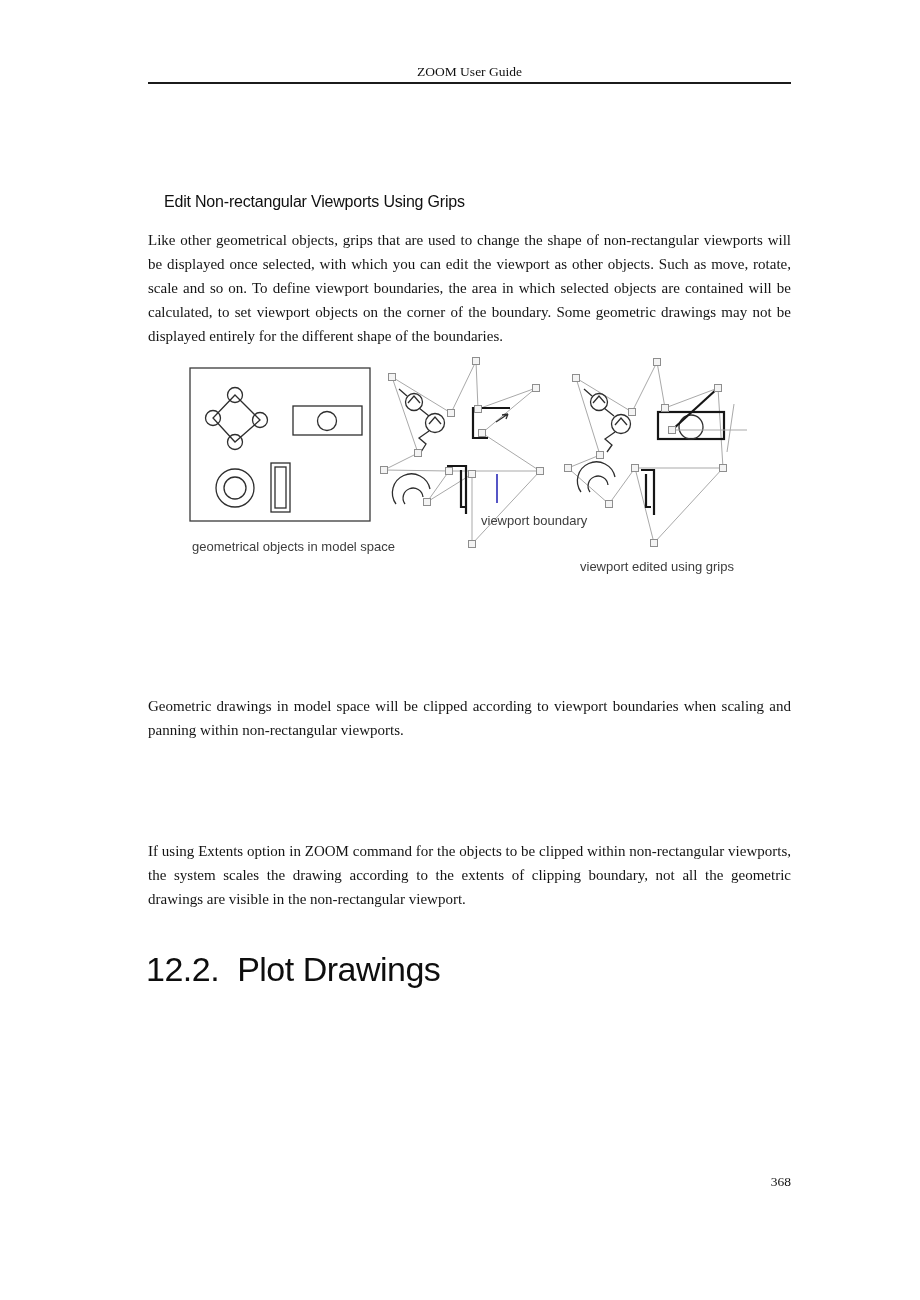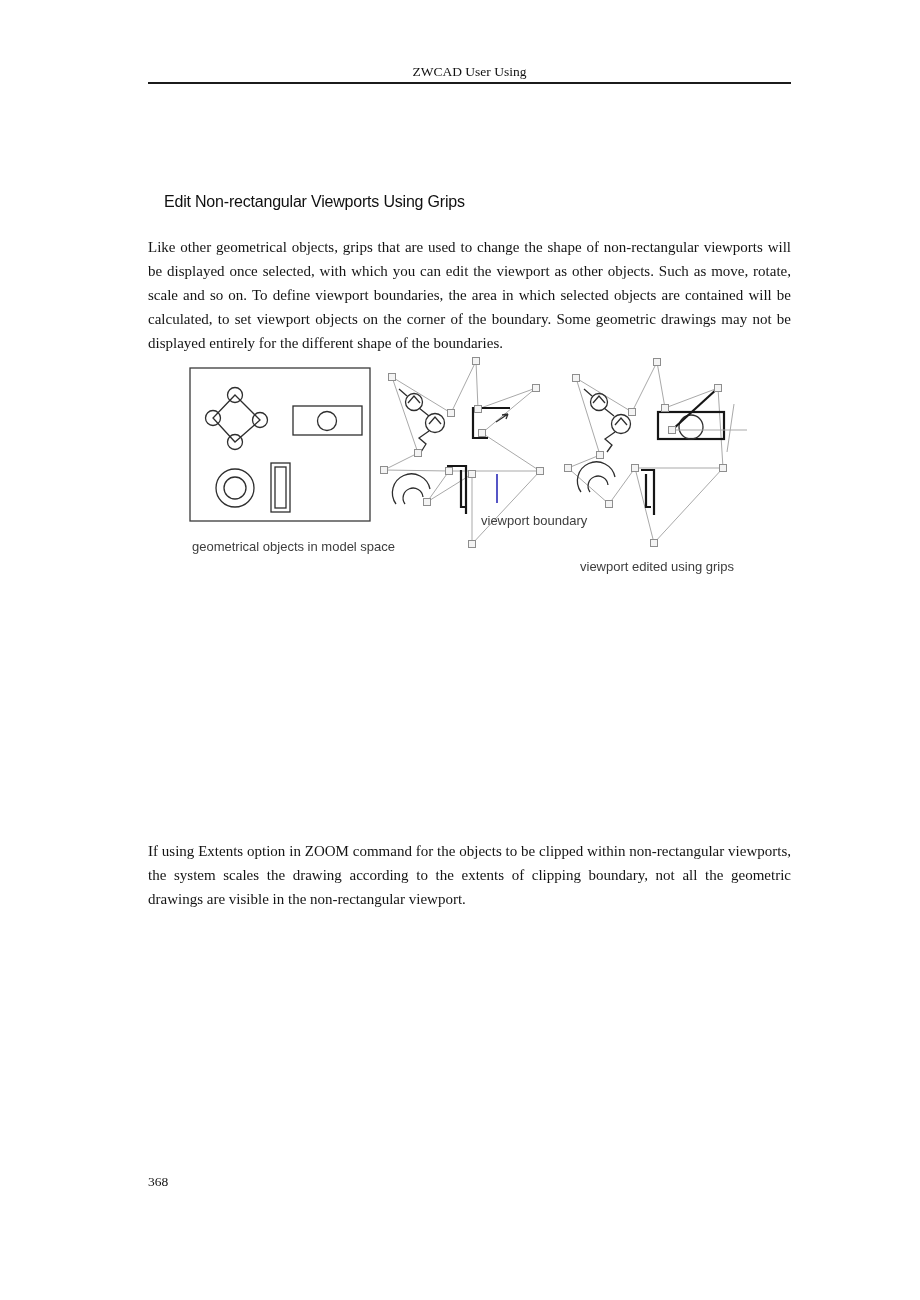--- a/index.html
+++ b/index.html
@@ -19,52 +19,52 @@
     position:absolute; left:148px; margin:16px;
     font-family:"Liberation Sans", sans-serif; font-weight:normal;
     font-size:16px; letter-spacing:-0.2px; color:#101010;
   }
   #h-edit { top:177px; }
   #h-scaling { top:644px; }
   .body-text {
     position:absolute; left:148px; width:643px; margin:0;
     font-size:15px; line-height:24px; text-align:justify; color:#141414;
   }
-  #p1 { top:228px;margin-top:7px; }
+  #p1 { top:228px; }
   #p2 { top:694px; }
   #p3 { top:766px; }
   #p4 { top:839px; }
   #p5 { top:1024px; }
   .h-chapter {
     position:absolute; left:146px; top:950px; margin:0;
     font-family:"Liberation Sans", sans-serif; font-weight:normal;
     font-size:34px; letter-spacing:-0.5px; color:#0e0e0e;
   }
   .h-chapter .sec-num { margin-right:18px; }
   .footer {
     position:absolute; top:1174px; left:148px; width:643px;
-    text-align:left; font-size:13.5px; color:#111;
+    text-align:right; font-size:13.5px; color:#111;
   }
   svg.figure { position:absolute; left:185px; top:352px; }
   .fig-thin  { stroke:#a9a9a9; stroke-width:1;   fill:none; }
   .fig-obj   { stroke:#2e2e2e; stroke-width:1.3; fill:none; }
   .fig-thick { stroke:#161616; stroke-width:2.2; fill:none; }
   .fig-box   { stroke:#3a3a3a; stroke-width:1.3; fill:none; }
   .fig-grip  { fill:#f4f4f4; stroke:#8e8e8e; stroke-width:1; }
   .fig-blue  { stroke:#2b2bb8; stroke-width:1.6; fill:none; }
   .fig-caption {
     font-family:"Liberation Sans", sans-serif; font-size:13px; fill:#3d3d3d;
   }
 </style>
 </head>
 <body>
 
 <div class="page">
 
-  <div class="header-title">ZWCAD User Using</div>
+  <div class="header-title">ZOOM User Guide</div>
   <div class="header-rule"></div>
 
   <h2 class="h-sub" id="h-edit">Edit Non-rectangular Viewports Using Grips</h2>
   <p class="body-text" id="p1">Like other geometrical objects, grips that are used to change the shape of non-rectangular viewports will be displayed once selected, with which you can edit the viewport as other objects. Such as move, rotate, scale and so on. To define viewport boundaries, the area in which selected objects are contained will be calculated, to set viewport objects on the corner of the boundary. Some geometric drawings may not be displayed entirely for the different shape of the boundaries.</p>
 
   <svg class="figure" width="575" height="228" viewBox="0 -6 575 228" xmlns="http://www.w3.org/2000/svg">
 
     <g>
       <rect class="fig-box" x="5" y="10" width="180" height="153"></rect>
 
@@ -147,18 +147,22 @@
         <rect class="fig-grip" x="529.5" y="26.5" width="7" height="7"></rect>
         <rect class="fig-grip" x="483.5" y="68.5" width="7" height="7"></rect>
       </g>
     </g>
 
     <text class="fig-caption" x="7" y="193">geometrical objects in model space</text>
     <text class="fig-caption" x="296" y="167">viewport boundary</text>
     <text class="fig-caption" x="395" y="213">viewport edited using grips</text>
   </svg>
 
+  <p class="body-text" id="p2">Geometric drawings in model space will be clipped according to viewport boundaries when scaling and panning within non-rectangular viewports.</p>
   <p class="body-text" id="p4">If using Extents option in ZOOM command for the objects to be clipped within non-rectangular viewports, the system scales the drawing according to the extents of clipping boundary, not all the geometric drawings are visible in the non-rectangular viewport.</p>
 
+  <h1 class="h-chapter" id="h-plot">
+    <span class="sec-num">12.2.</span><span>Plot Drawings</span>
+  </h1>
 
   <div class="footer">368</div>
 
 </div>
 
 </body></html>

